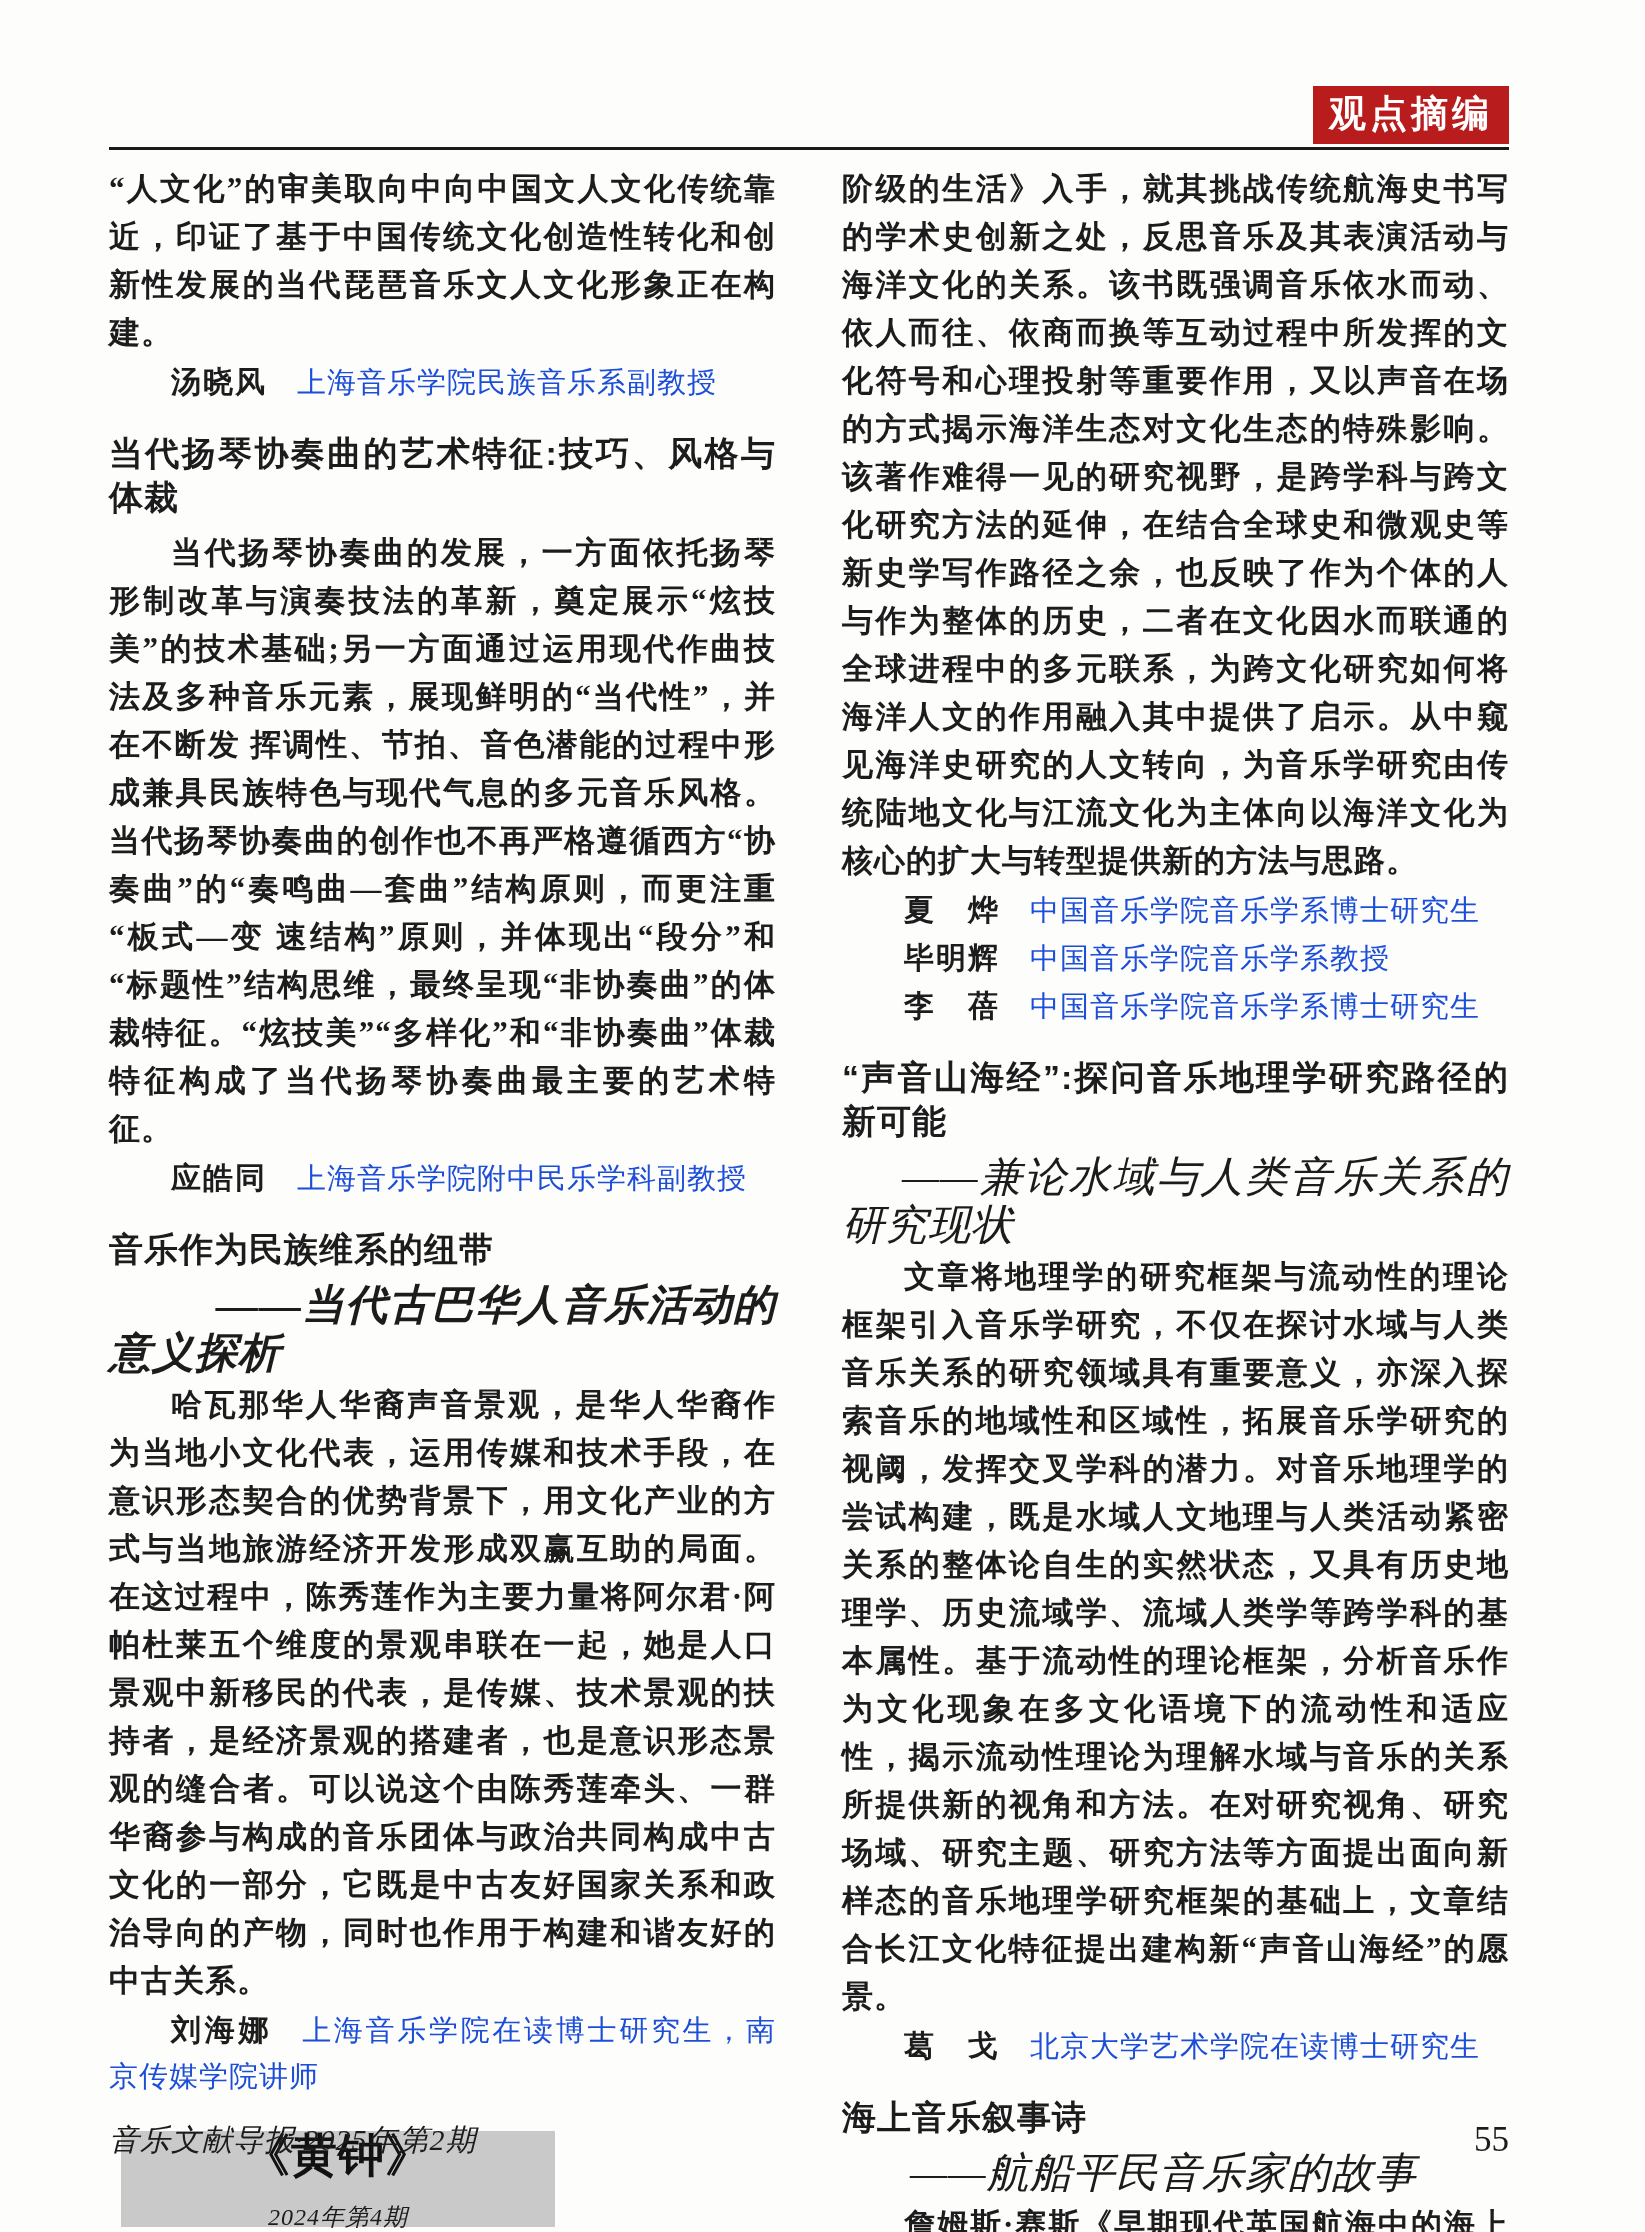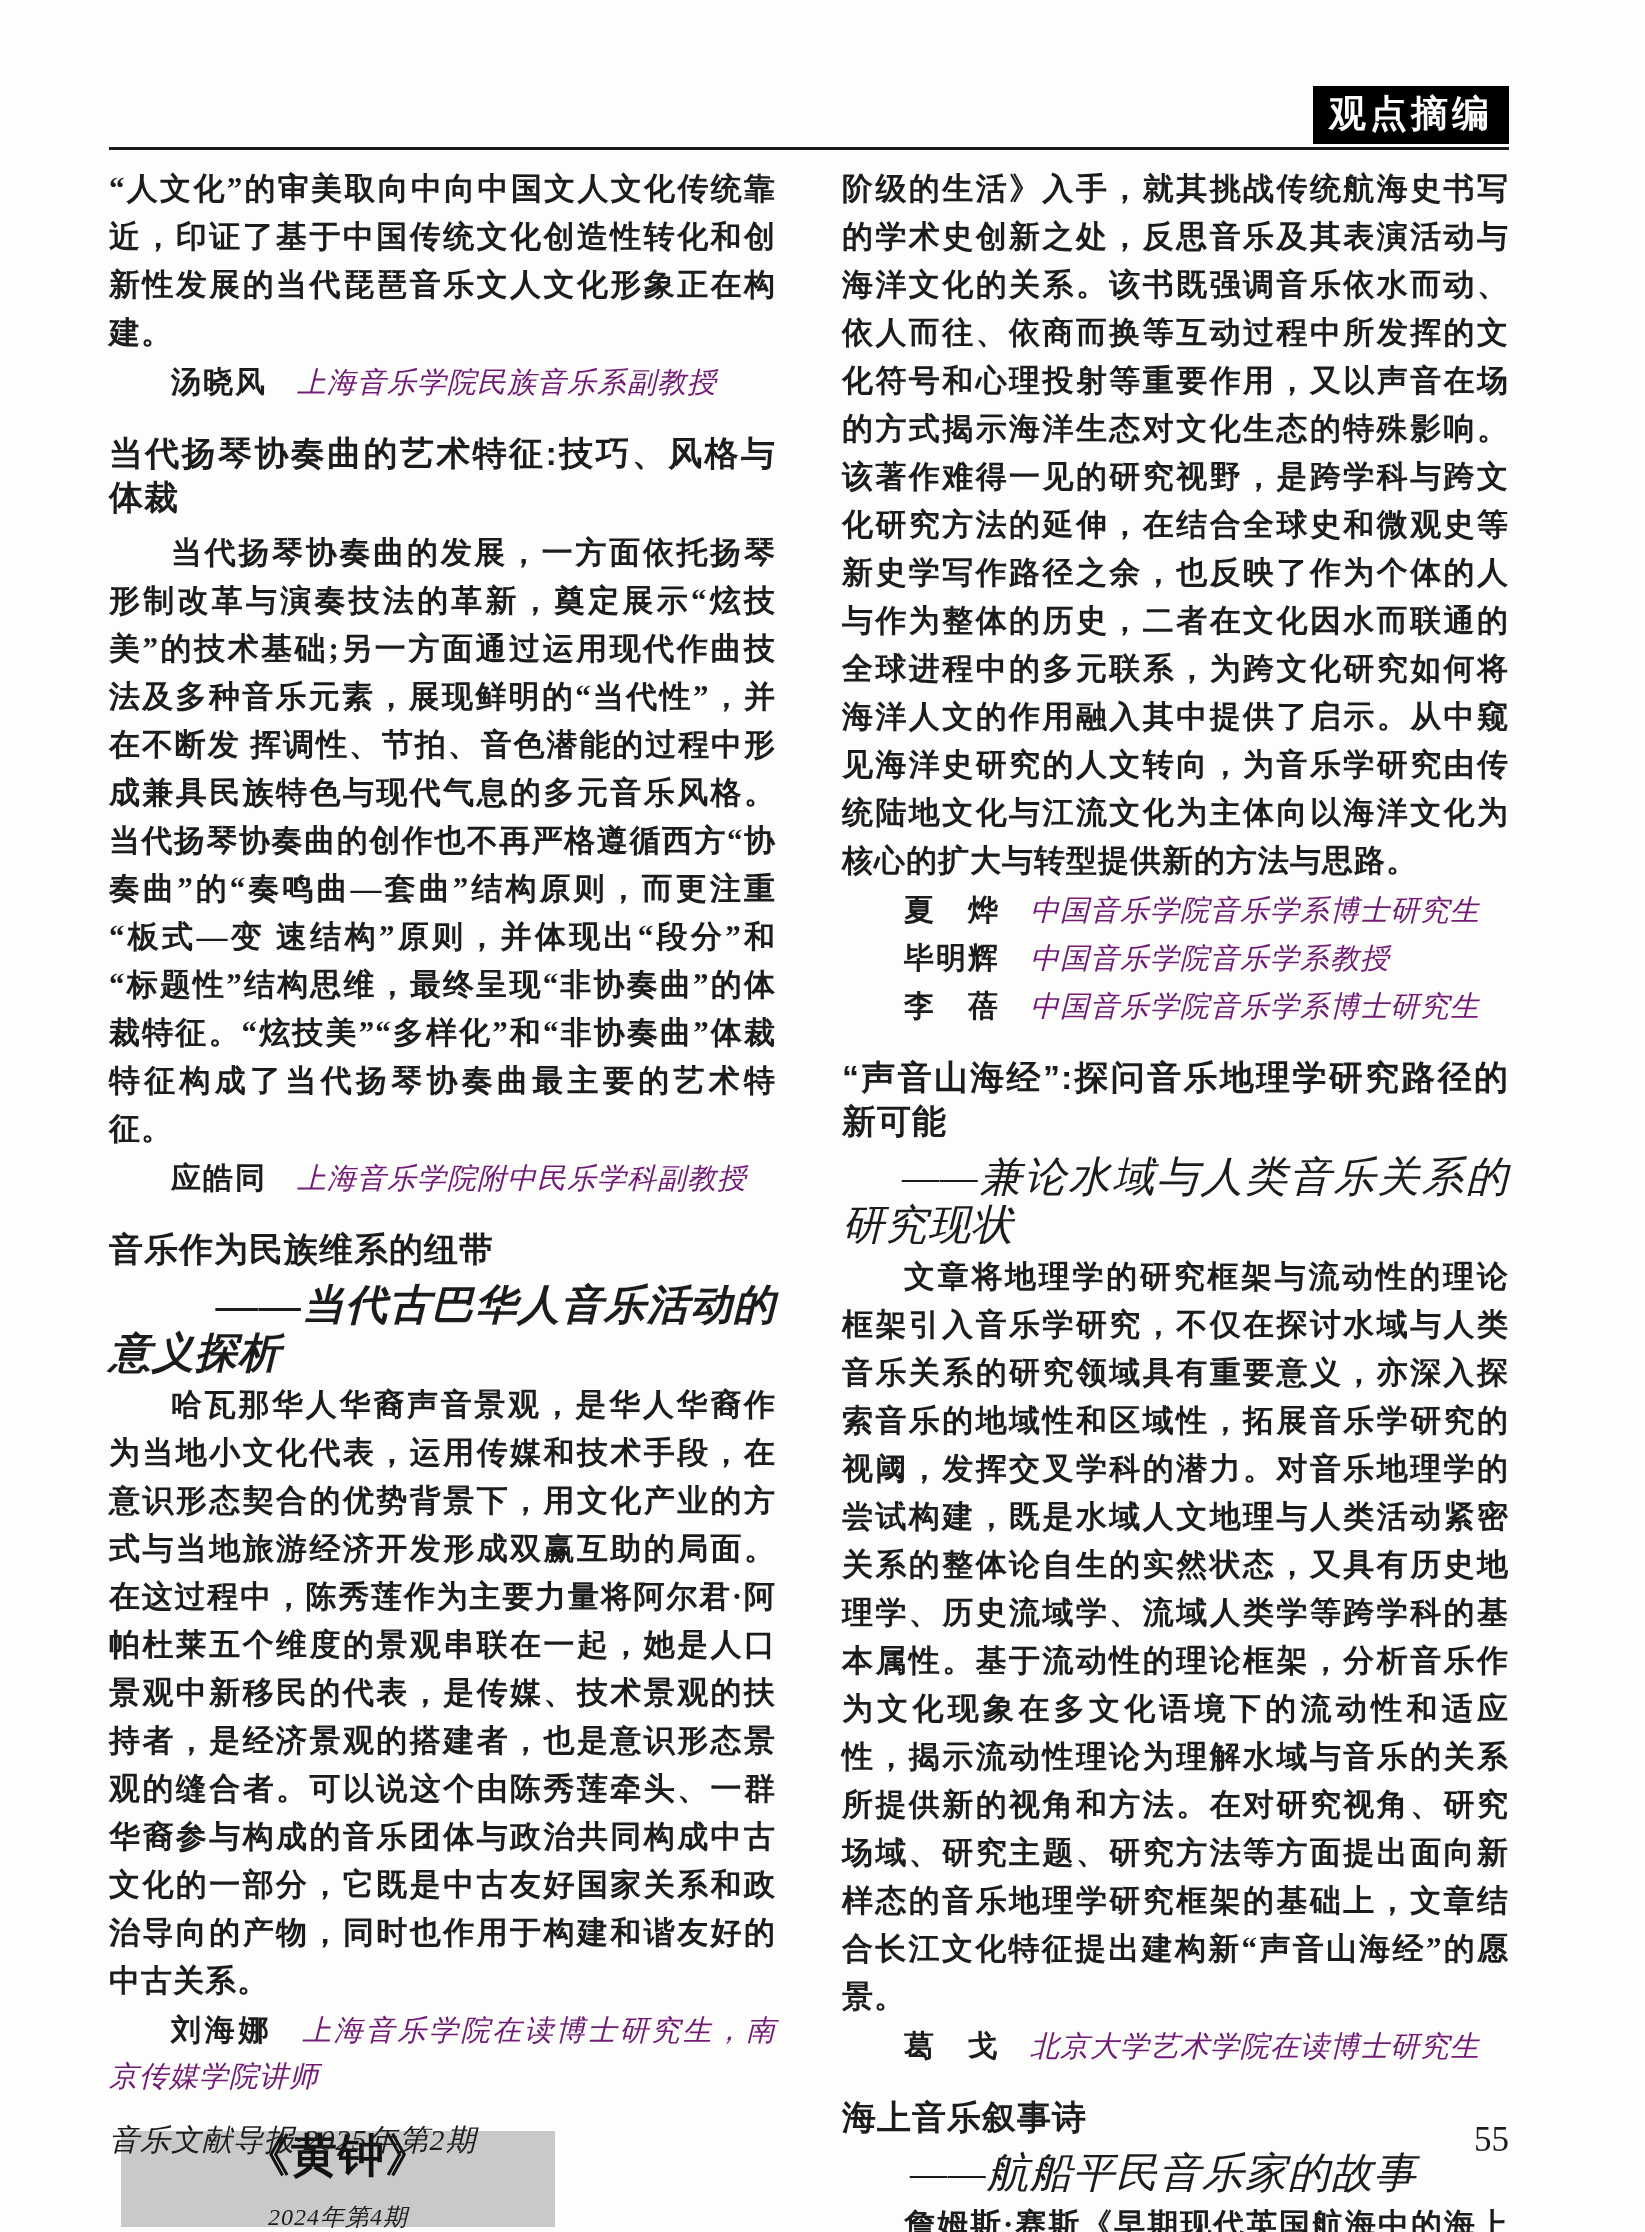--- a/index.html
+++ b/index.html
@@ -7,21 +7,21 @@
     position:relative;
     width:1646px;height:2233px;
     background:#fdfdfc;
     color:#1c1c1c;
     font-family:"Liberation Serif","DejaVu Serif",serif;
     overflow:hidden;
     margin:0 auto;
   }
   .corner-badge{
     position:absolute;top:86px;right:137px;
-    background:#000000;color:#ffffff;
+    background:#b91c1c;color:#ffffff;
     font-family:"Liberation Sans","DejaVu Sans",sans-serif;
     font-weight:bold;font-size:37px;line-height:37px;
     padding:9px 16px 12px 16px;letter-spacing:4px;
   }
   .header-rule{
     position:absolute;top:147px;left:109px;right:137px;
     height:3px;background:#1a1a1a;
   }
   .content{
     position:absolute;top:165px;left:109px;right:137px;
@@ -38,21 +38,21 @@
   .author-line{
     margin:2px 0 0 0;font-size:29px;line-height:46px;
     text-indent:62px;text-align:justify;
   }
   .author-line .name{
     font-family:"Liberation Sans","DejaVu Sans",sans-serif;
     font-weight:bold;font-size:30px;font-style:normal;
     letter-spacing:2px;
   }
   .author-line .aff{
-    font-style:italic;color:#701a75;margin-left:30px;letter-spacing:1px;
+    color:#1d4ed8;margin-left:30px;letter-spacing:1px;
   }
   h2.head{
     margin:26px 0 10px 0;
     font-family:"Liberation Sans","DejaVu Sans",sans-serif;
     font-weight:bold;font-size:34px;line-height:44px;
     letter-spacing:1px;text-align:justify;word-break:break-all;
   }
   .subtitle{
     margin:0 0 4px 0;font-size:42px;line-height:48px;
     font-style:italic;letter-spacing:1px;

